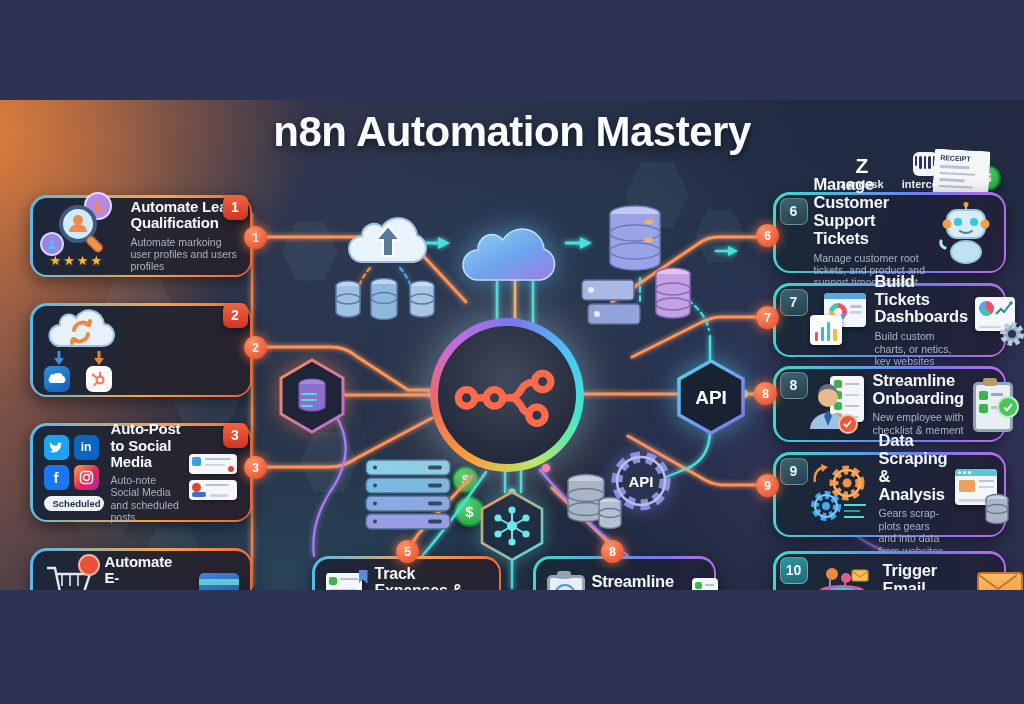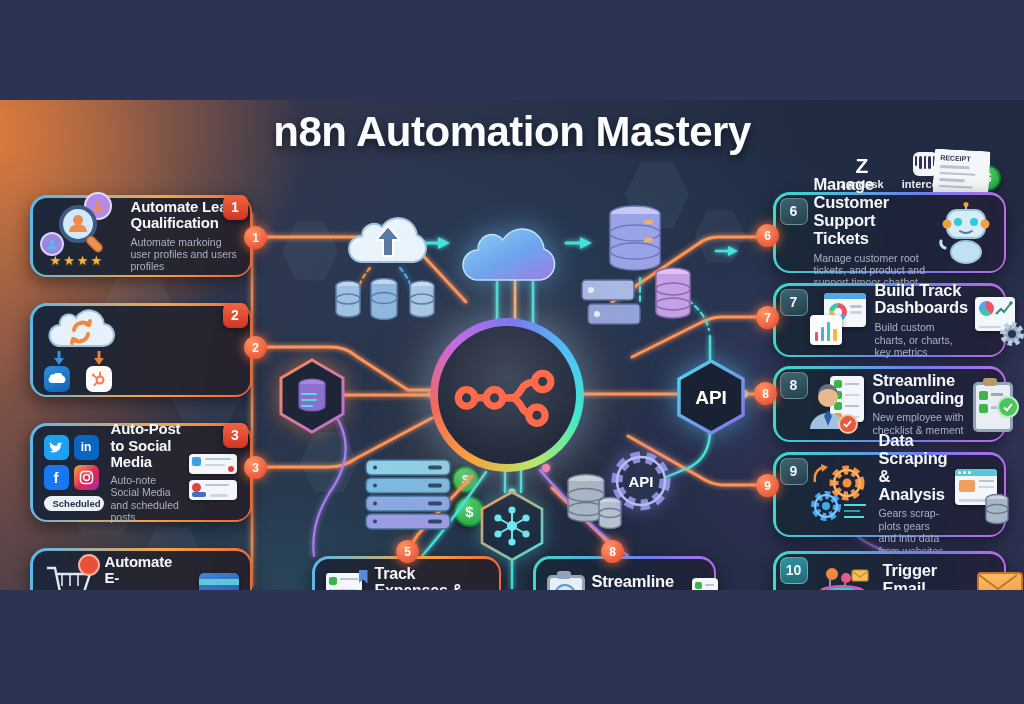--- a/index.html
+++ b/index.html
@@ -485,22 +485,22 @@
             <div style="position:absolute;right:4px;top:18px;width:12px;height:3px;background:#ccd5e0;border-radius:2px"></div>
           </div>
           <div style="position:absolute;left:0;top:22px;width:32px;height:30px;background:#fbfcfe;border-radius:4px;box-shadow:0 2px 5px rgba(0,0,0,.45);display:flex;align-items:flex-end;gap:3px;padding:4px 5px;box-sizing:border-box">
             <div style="width:5px;height:9px;background:#e8536a;border-radius:1px"></div>
             <div style="width:5px;height:14px;background:#4fa8e8;border-radius:1px"></div>
             <div style="width:5px;height:19px;background:#38c9a8;border-radius:1px"></div>
             <div style="width:5px;height:12px;background:#f5b942;border-radius:1px"></div>
           </div>
         </div>
         <div style="flex:1">
-          <div class="ctitle r-title">Build Track Dashboards</div>
-          <div class="cdesc r-desc">Build custom charts, or charts, key metrics</div>
+          <div class="ctitle r-title">Build Tickets Dashboards</div>
+          <div class="cdesc r-desc">Build custom charts, or netics, key websites</div>
         </div>
         <div style="position:relative;width:50px;height:50px;flex:none">
           <div style="position:absolute;left:0;top:2px;width:40px;height:34px;background:#f3f6fa;border-radius:4px;box-shadow:0 2px 5px rgba(0,0,0,.4)">
             <div style="position:absolute;left:4px;top:4px;width:15px;height:15px;border-radius:50%;background:conic-gradient(#e8536a 0 38%,#38c9a8 0 68%,#4fa8e8 0)"></div>
             <svg style="position:absolute;right:2px;top:4px" width="18" height="16" viewBox="0 0 18 16">
                 <polyline points="1,13 6,8 9,11 16,2" fill="none" stroke="#2f8a78" stroke-width="2"></polyline>
                 <circle cx="16" cy="2" r="1.8" fill="#2f8a78"></circle>
               </svg>
             <div style="position:absolute;left:4px;bottom:3px;width:22px;height:2.5px;background:#ccd5e0;border-radius:2px"></div>
           </div>

